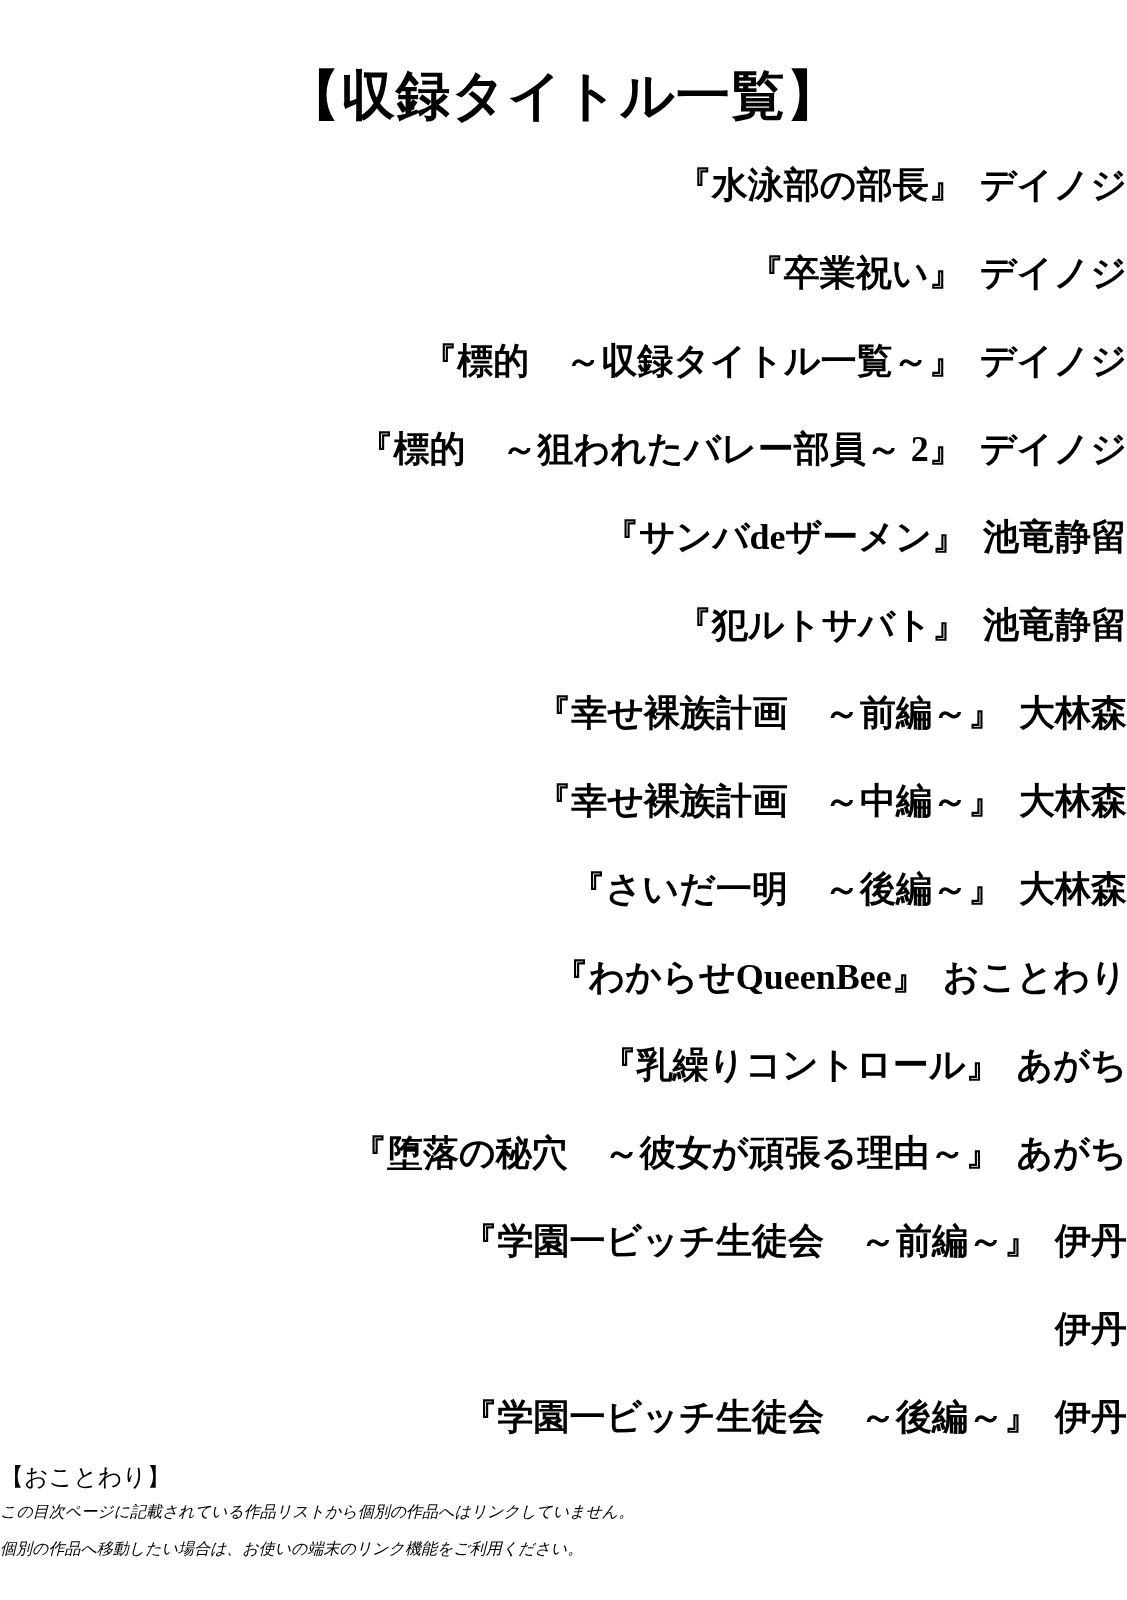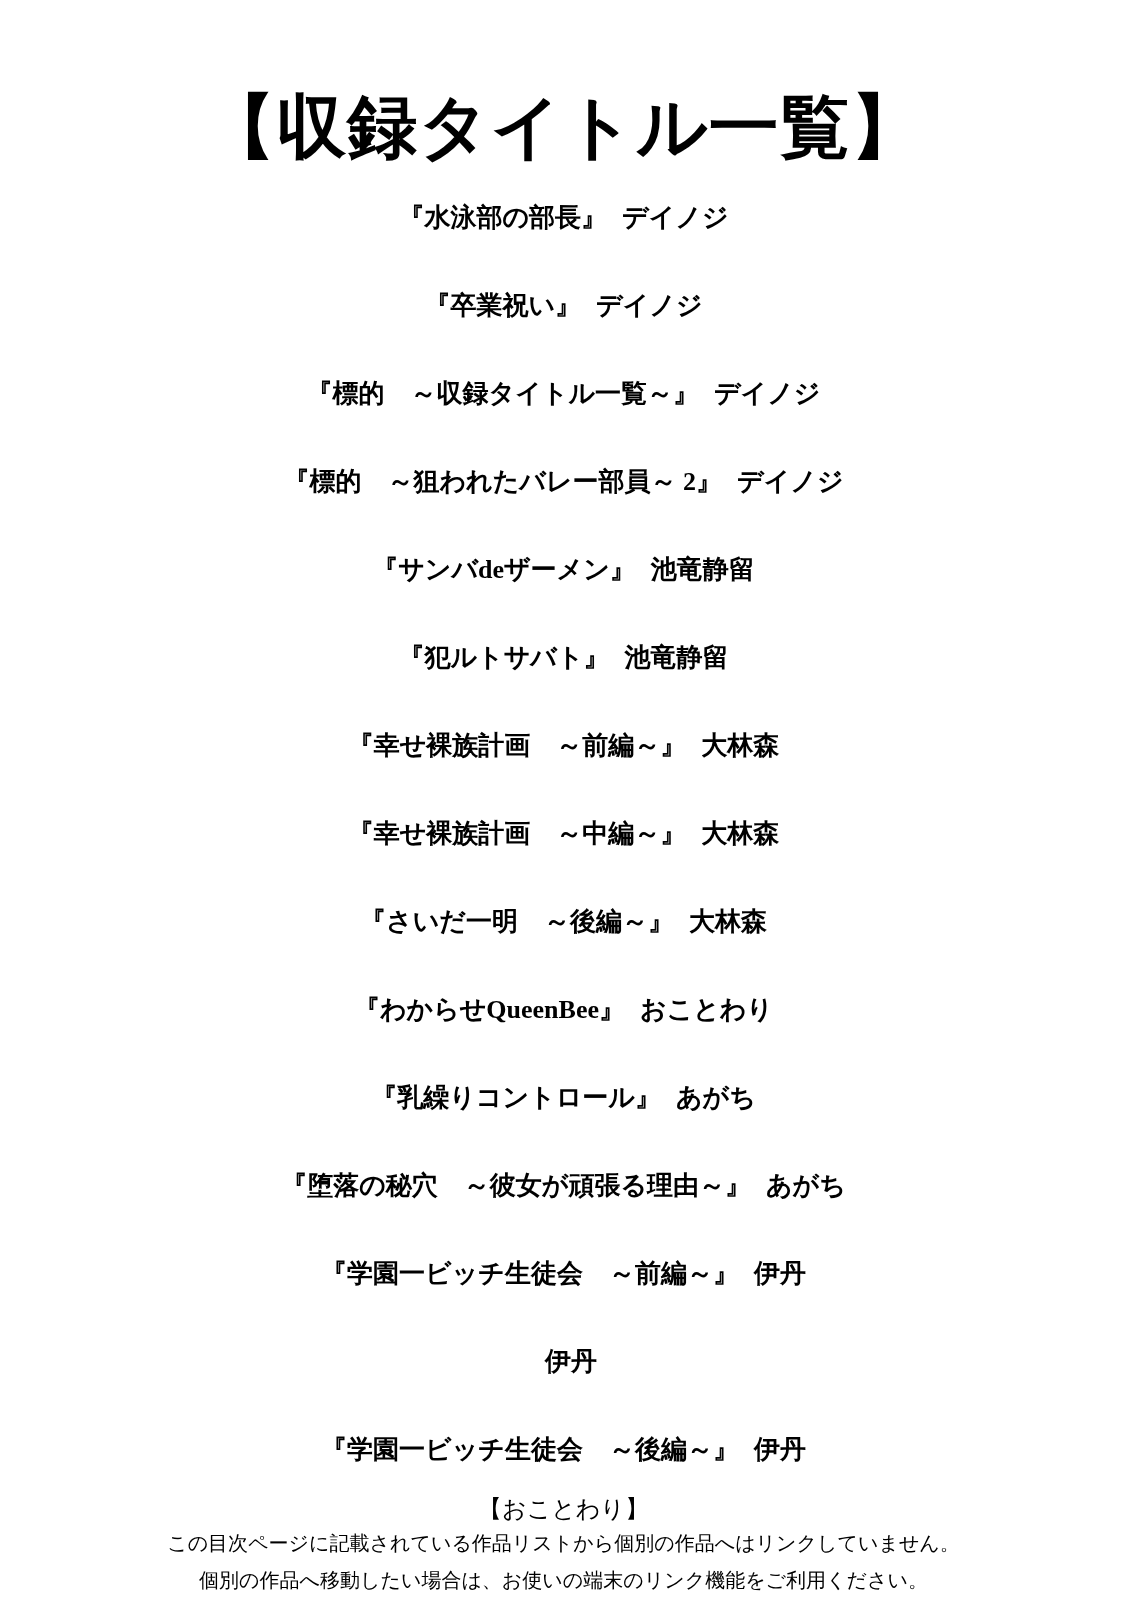--- a/index.html
+++ b/index.html
@@ -11,60 +11,60 @@
     position: relative;
     width: 1127px;
     height: 1600px;
     margin: 0 auto;
     background: #ffffff;
     color: #000000;
     overflow: hidden;
   }
   .doc-title {
     margin: 0;
-    padding-top: 94px;
+    padding-top: 62px;
     height: 68px;
     line-height: 68px;
     text-align: center;
     font-family: "Liberation Serif", "DejaVu Serif", serif;
     font-weight: 700;
-    font-size: 70px;
+    font-size: 54px;
     letter-spacing: 1px;
     white-space: nowrap;
   }
   .title-list {
     margin-top: 11px;
   }
   .row {
     height: 88px;
     display: flex;
     align-items: center;
-    justify-content: center;
+    justify-content: flex-end;
     font-family: "Liberation Serif", "DejaVu Serif", serif;
     font-weight: 700;
-    font-size: 26px;
+    font-size: 36px;
     white-space: nowrap;
   }
   .row .author {
     margin-left: 15px;
   }
   .notice {
-    text-align: center;
     font-family: "Liberation Sans", "DejaVu Sans", sans-serif;
     color: #000000;
   }
   .notice-heading {
     font-size: 24px;
     line-height: 32px;
     white-space: nowrap;
   }
   .notice-line {
-    font-size: 20px;
+    font-size: 16px;
     line-height: 37px;
     white-space: nowrap;
+    font-style: italic;
   }
 </style>
 </head>
 <body>
 
 <div class="page">
 
   <h1 class="doc-title">【収録タイトル一覧】</h1>
 
   <div class="title-list" id="title-list">

